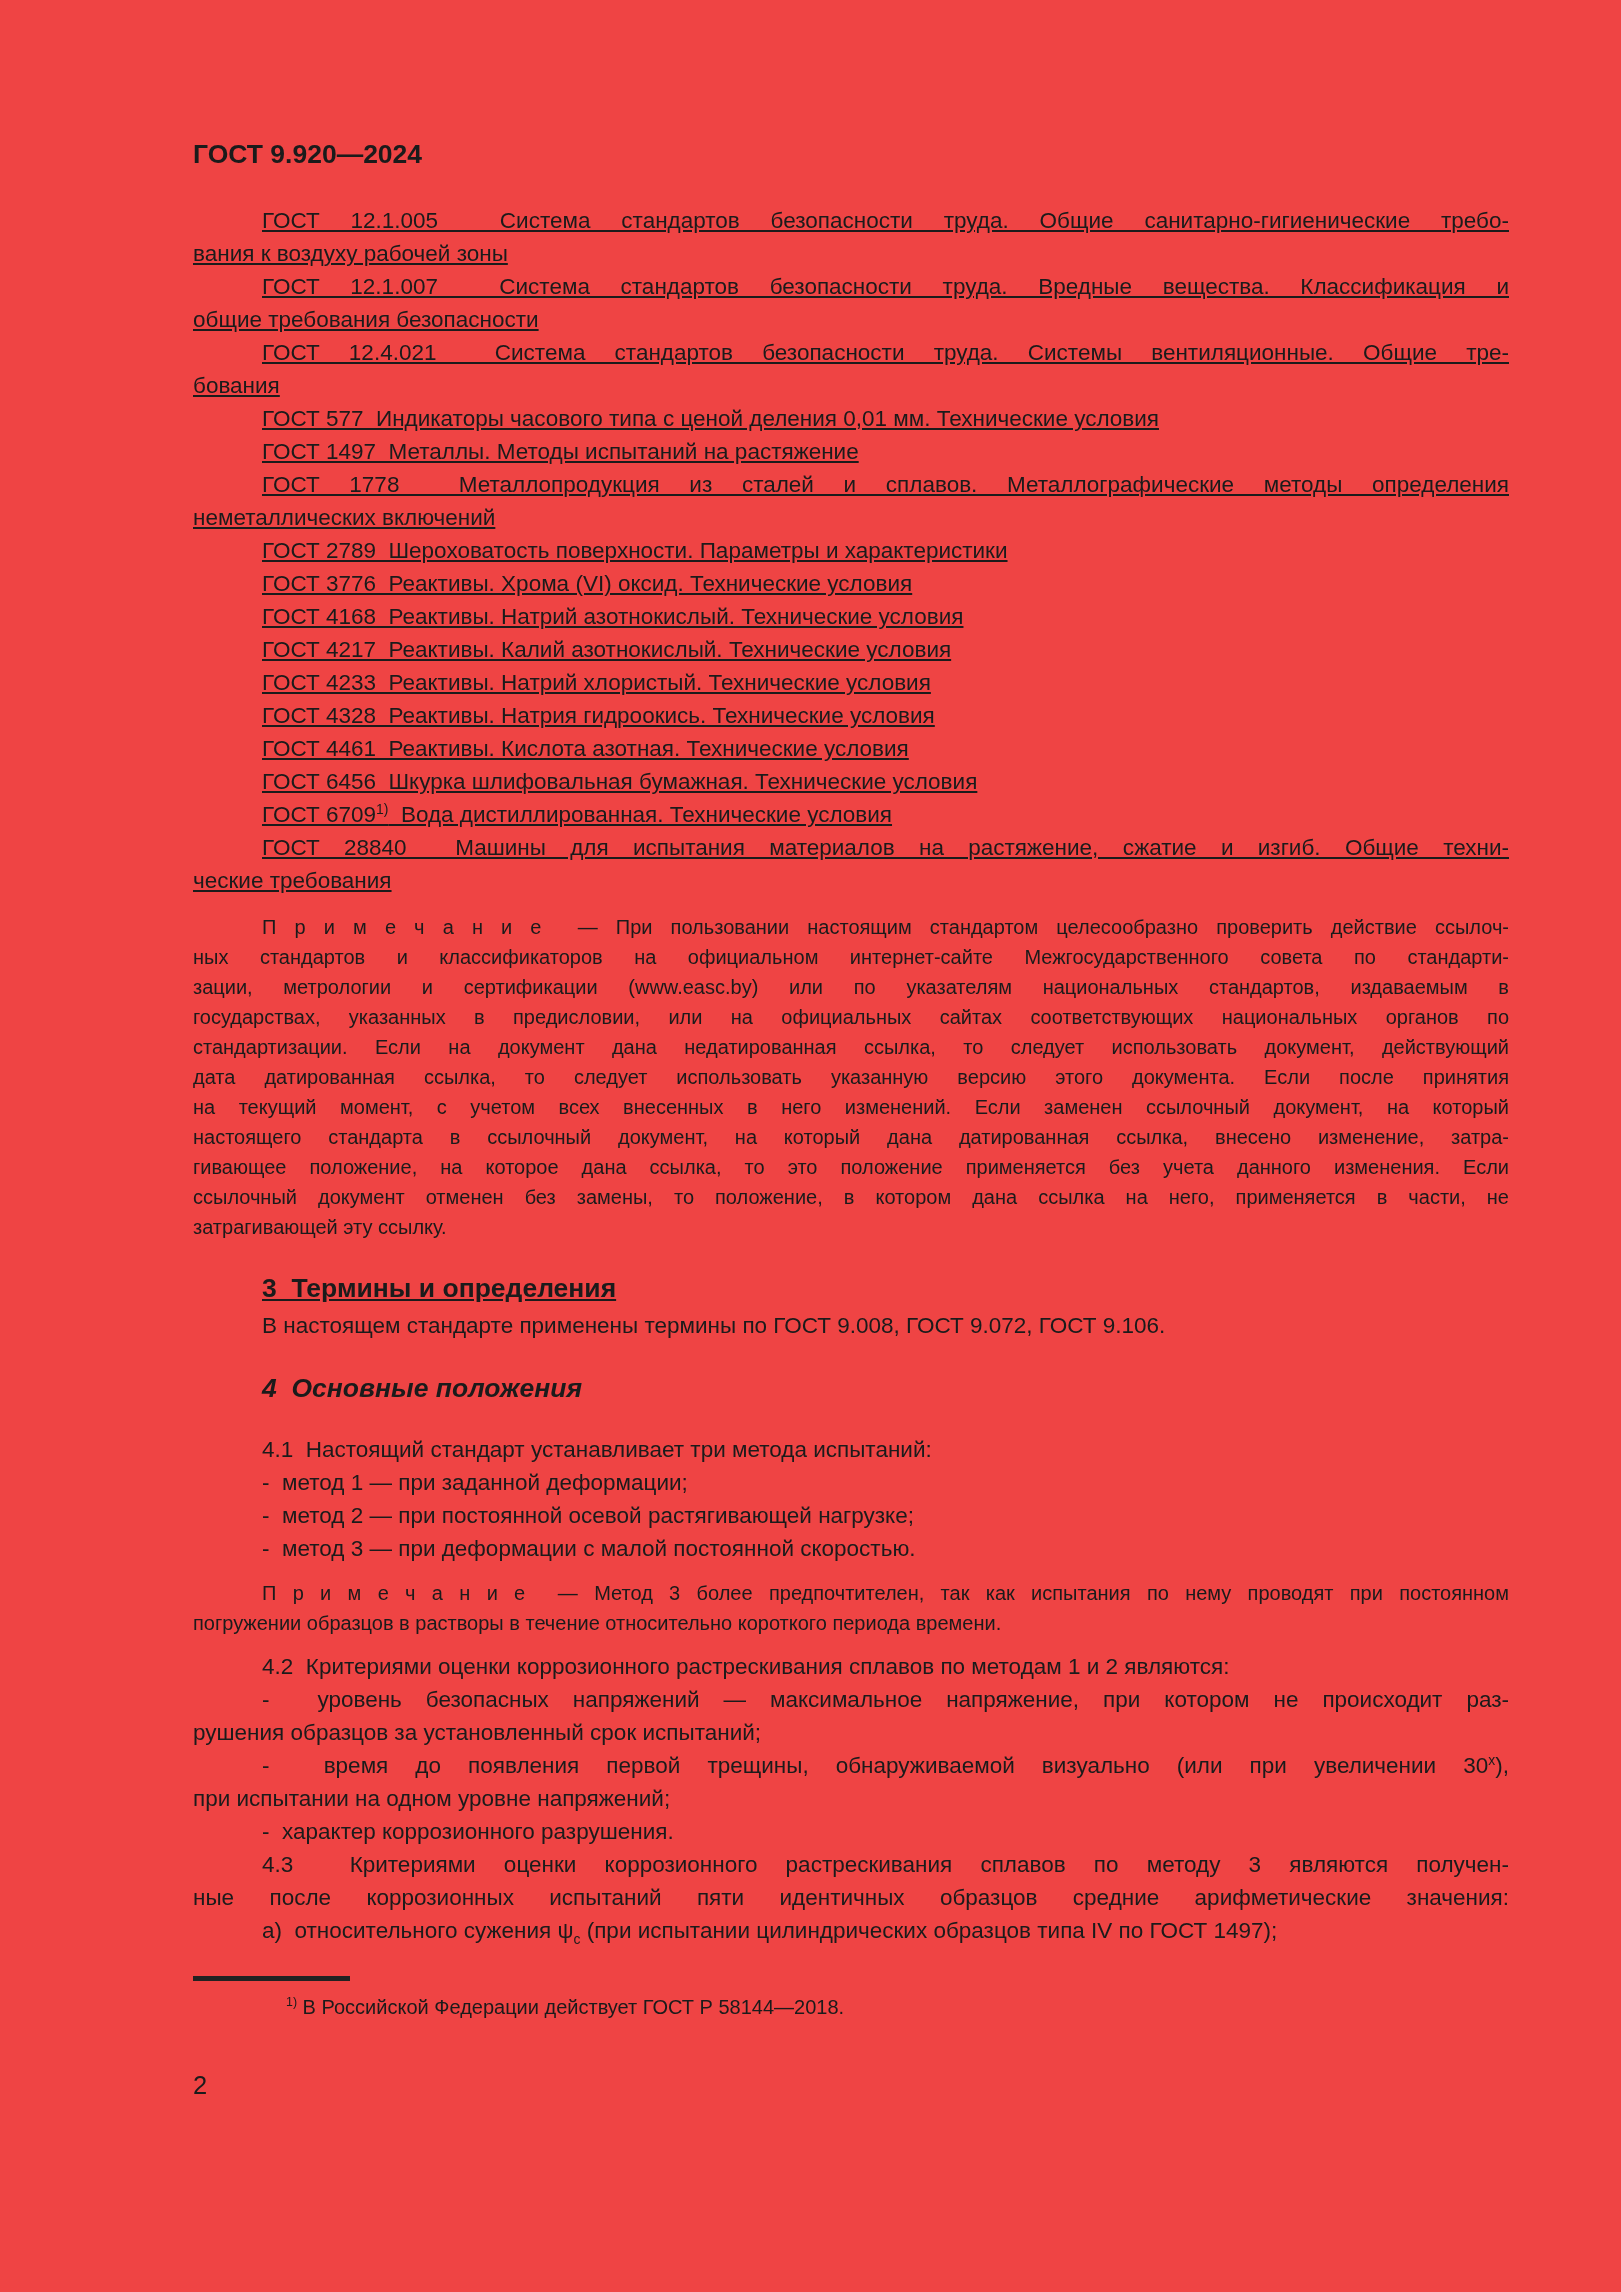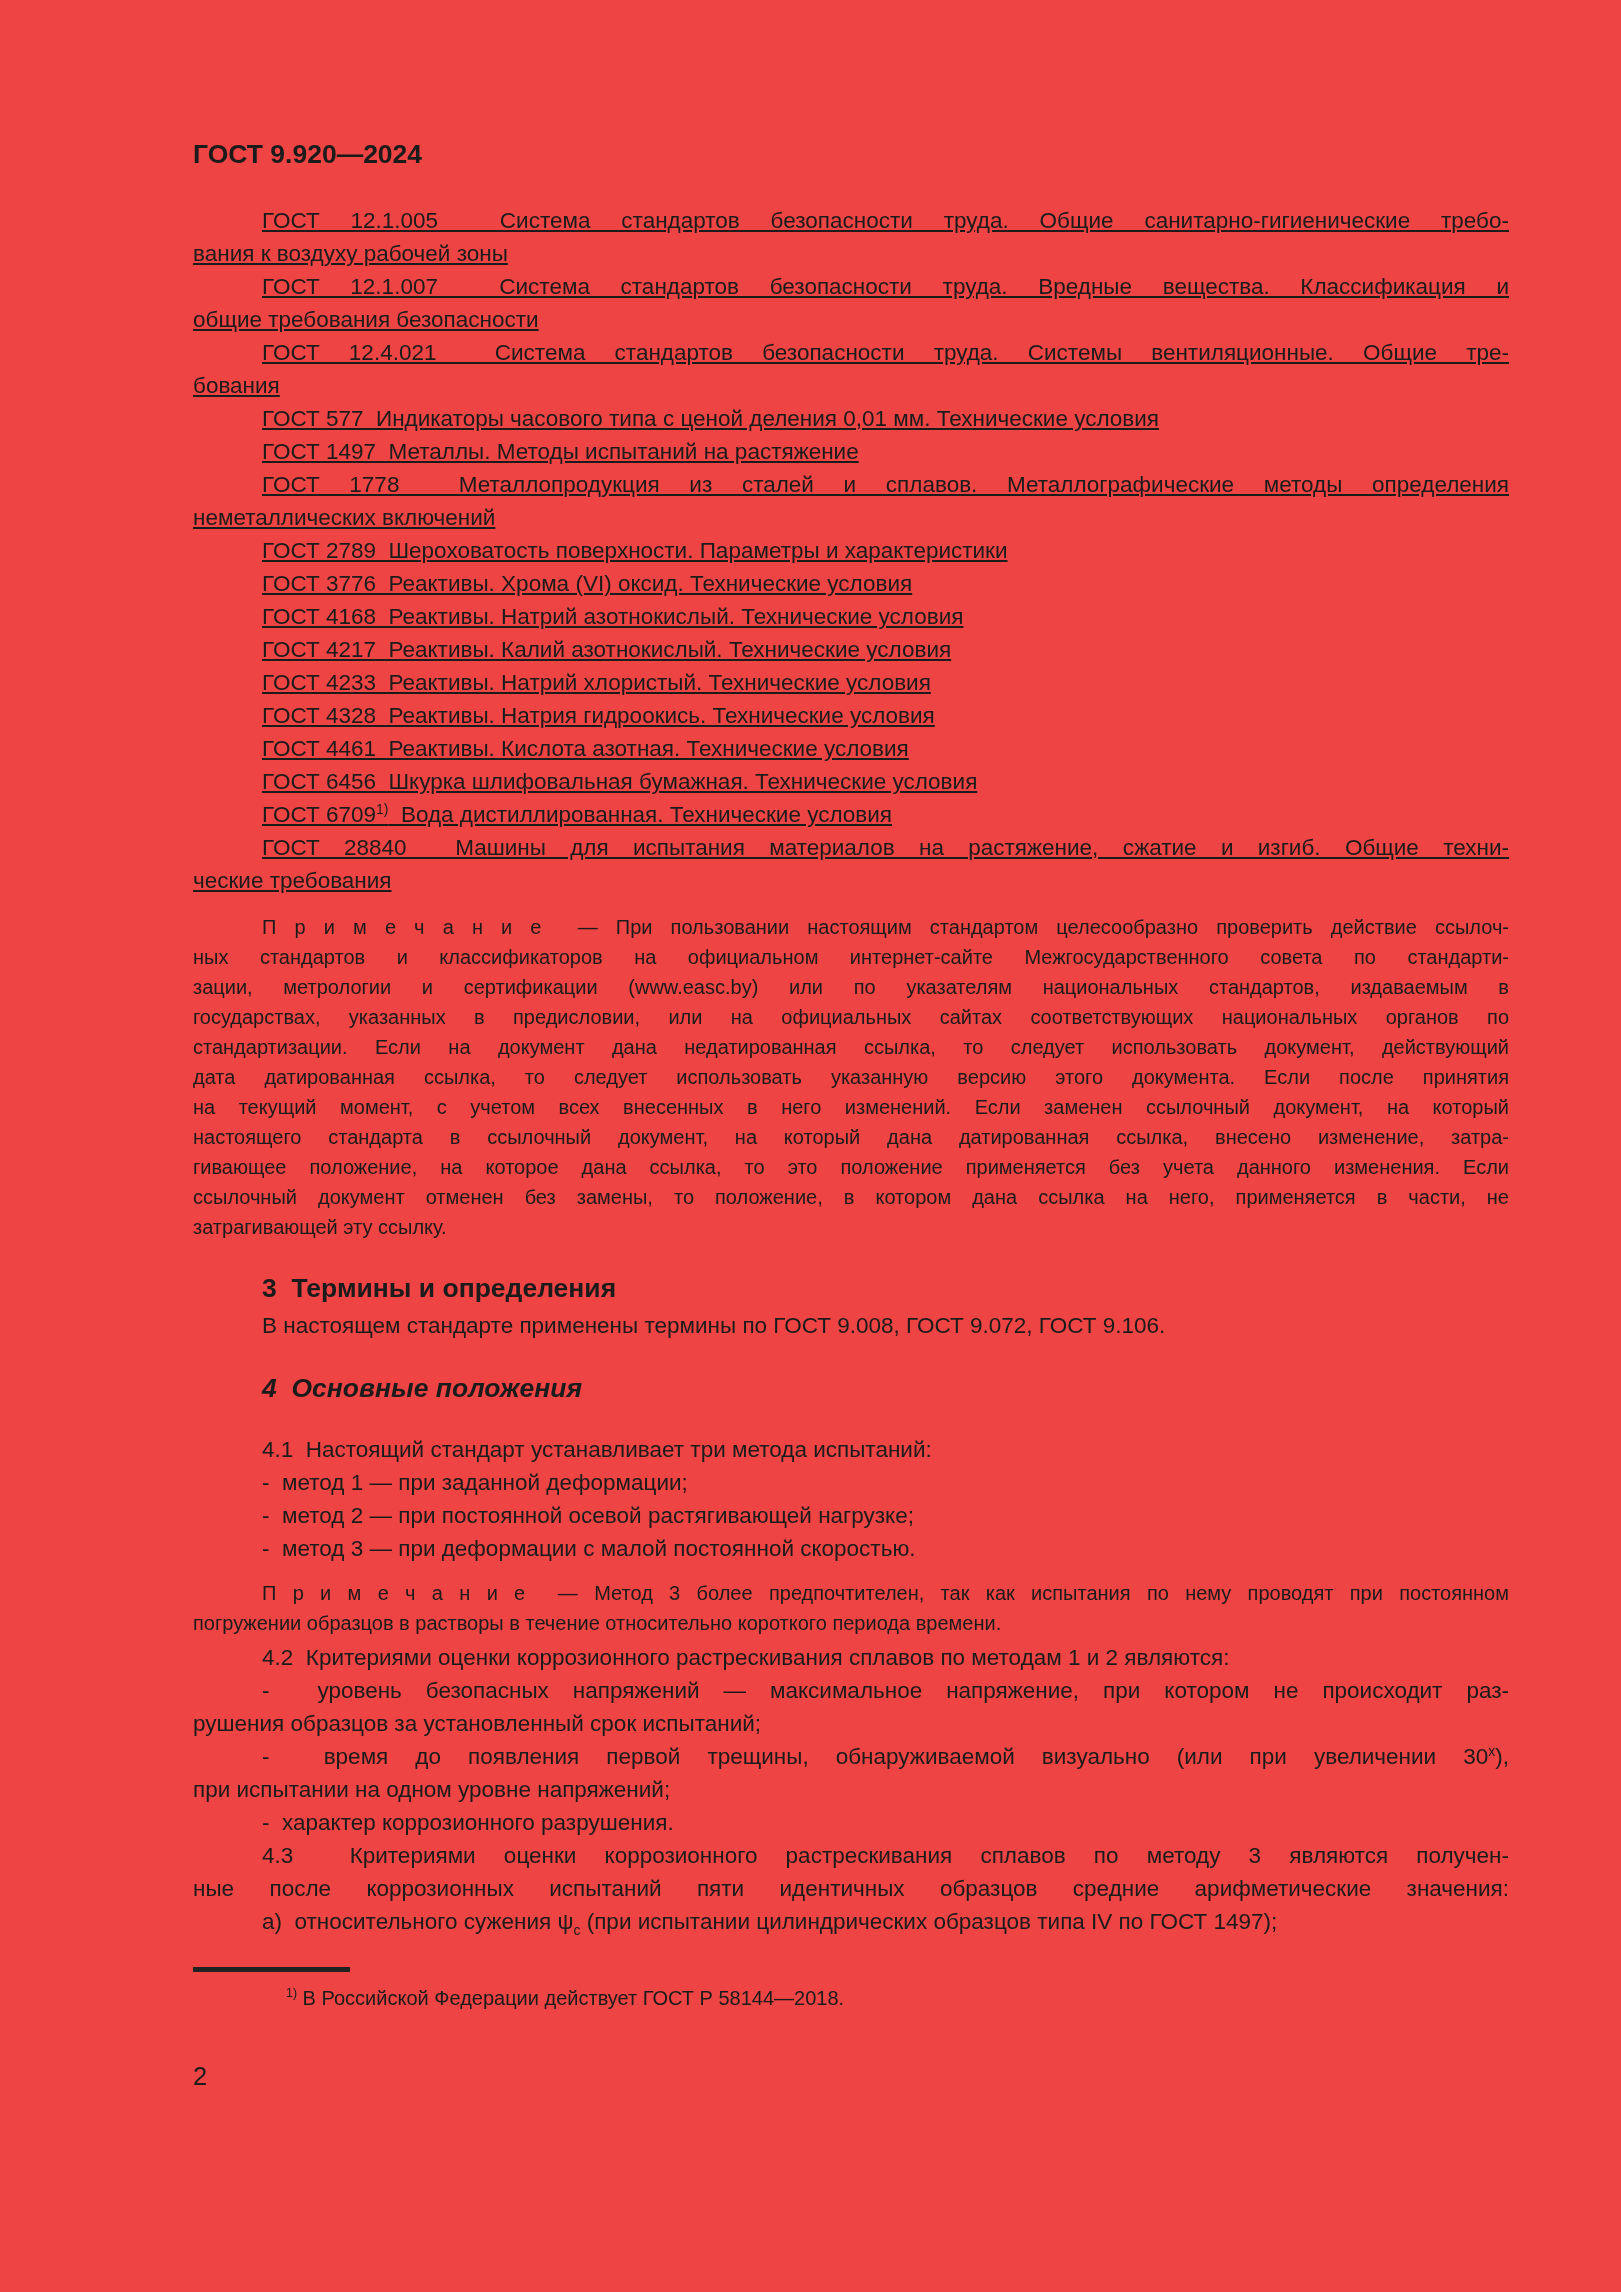--- a/index.html
+++ b/index.html
@@ -30,26 +30,26 @@
   .ind { text-indent: 69px; }
   .j { text-align: justify; text-align-last: justify; }
   .refs-block  { margin-top: 32px; text-decoration: underline; }
   .note1-block { margin-top: 14.7px; }
   .h-sec {
     font-size: 26.5px;
     line-height: 35px;
     font-weight: bold;
     white-space: pre-wrap;
   }
-  .sec3-head  { margin-top: 29px; }
+  .sec3-head  { margin-top: 29px; text-decoration: underline; }
   .sec3-body  { margin-top: 3px; }
   .sec4-head  { margin-top: 29px; font-style: italic; }
   .sec41-block { margin-top: 27.4px; }
   .note2-block { margin-top: 12.7px; }
-  .sec4243-block { margin-top: 3px; }
+  .sec4243-block { margin-top: 12px; }
   .footnote-rule {
     margin-top: 29px;
     width: 157px;
     height: 4.9px;
     background: #222222;
   }
   .footnote-line { margin-top: 11.8px; text-indent: 93px; }
   .page-num {
     margin-top: 47px;
     font-size: 25.5px;

